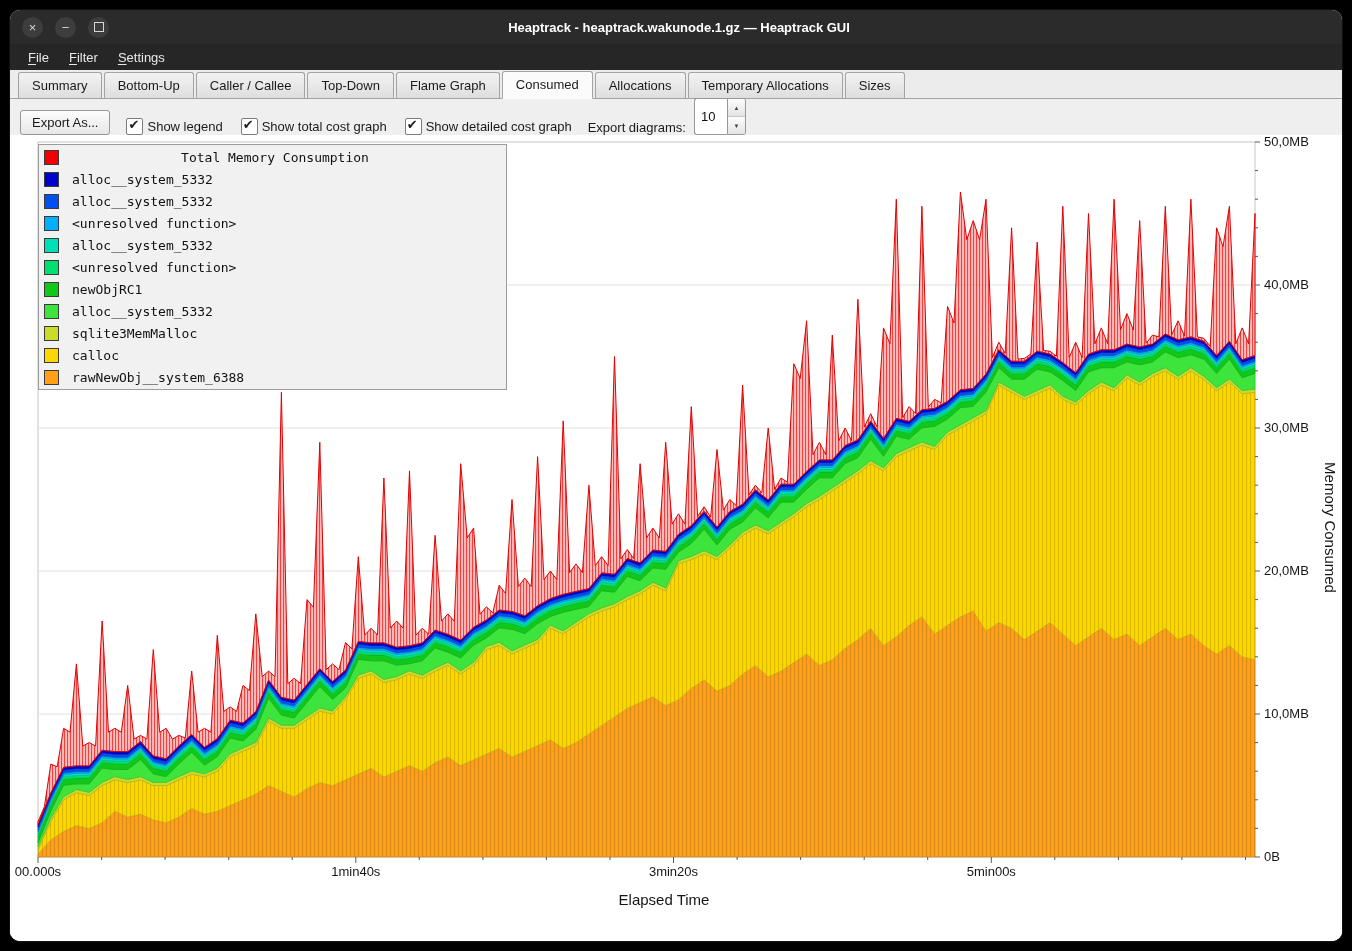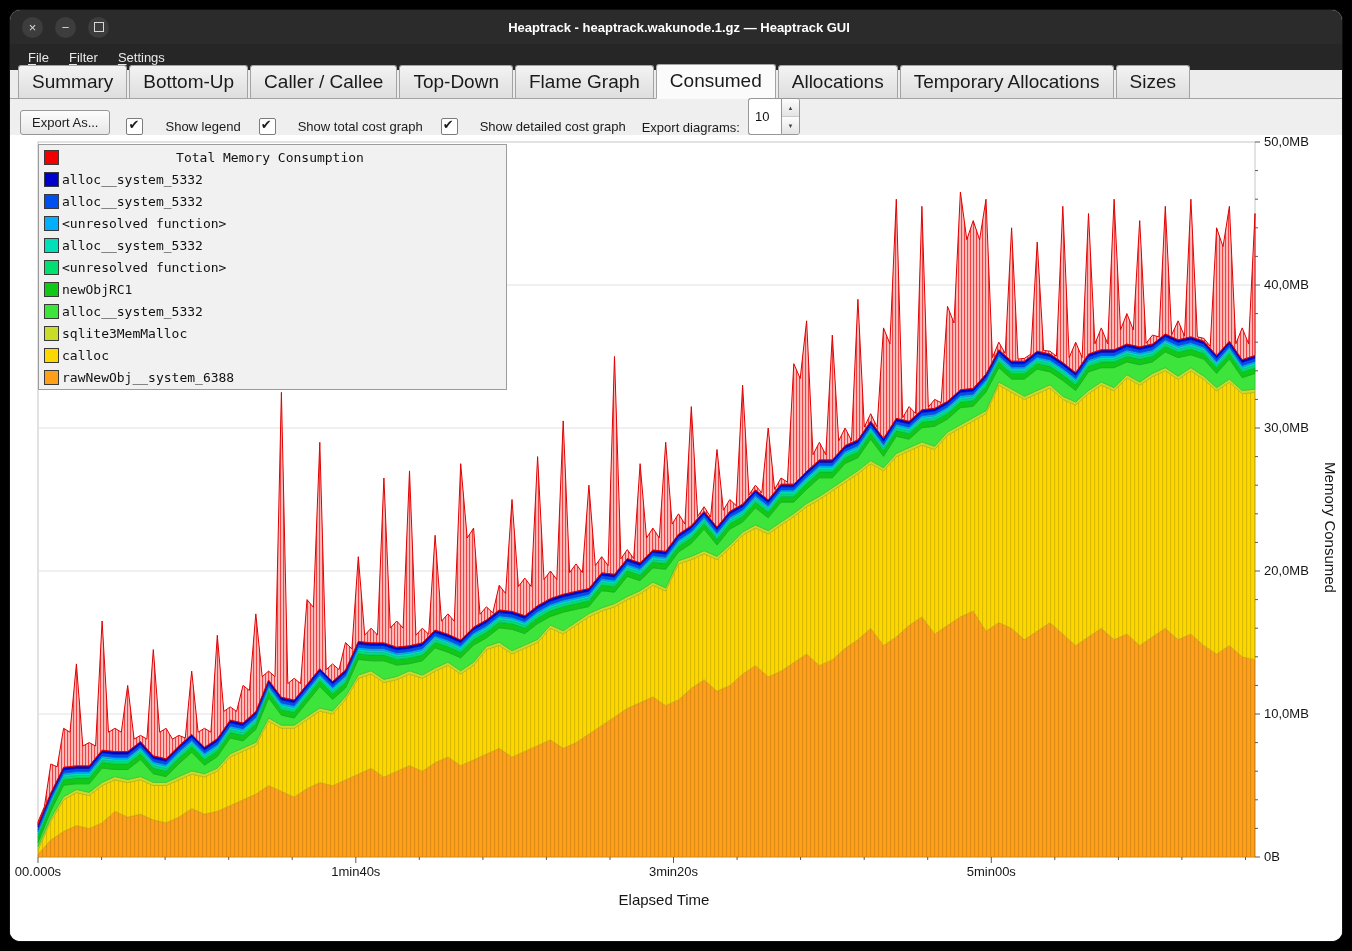--- a/index.html
+++ b/index.html
@@ -12,41 +12,41 @@
   .wbtn .sq{width:8px;height:8px;border:1.4px solid #d8d8d8;display:block;}
   .title{position:absolute;left:0;right:0;text-align:center;color:#fff;font-size:13px;font-weight:bold;pointer-events:none;padding-left:6px;}
   
   .menubar{height:26px;background:#262626;display:flex;align-items:center;padding-left:8px;flex:0 0 auto;}
   .menu-item{color:#e8e8e8;font-size:13px;padding:3px 10px;border-radius:2px;}
   .menu-item u{text-decoration:underline;text-underline-offset:2px;}
   
   .content{flex:1;display:flex;flex-direction:column;background:#efefef;min-height:0;}
   
   .tabbar{height:28px;display:flex;align-items:flex-end;padding:0 0 0 8px;border-bottom:1px solid #a3a3a3;flex:0 0 auto;background:#ececec;}
-  .tab{font-size:19px;color:#1a1a1a;padding:5px 13px 5px 13px;border:1px solid #a3a3a3;border-bottom:none;border-radius:3px 3px 0 0;background:linear-gradient(#f3f3f3,#dedede);margin-right:2px;white-space:nowrap;}
+  .tab{font-size:13px;color:#1a1a1a;padding:5px 13px 5px 13px;border:1px solid #a3a3a3;border-bottom:none;border-radius:3px 3px 0 0;background:linear-gradient(#f3f3f3,#dedede);margin-right:2px;white-space:nowrap;}
   .tab.active{background:#fbfbfb;padding-bottom:6px;margin-bottom:-1px;border-bottom:1px solid #fbfbfb;}
   
   .toolbar{height:36px;display:flex;align-items:flex-end;gap:16px;padding:0 10px;flex:0 0 auto;}
   .btn{font-family:"Liberation Sans",sans-serif;font-size:13px;color:#1a1a1a;padding:4px 11px;border:1px solid #979797;border-radius:3px;background:linear-gradient(#fdfdfd,#e7e7e7);}
   .cbrow{display:flex;align-items:center;gap:18px;}
-  .check-row{display:flex;align-items:center;gap:22px;}
+  .check-row{display:flex;align-items:center;gap:4px;}
   .cbox{width:15px;height:15px;background:#fff;border:1px solid #7c7c7c;border-radius:2px;position:relative;}
   .cbox.checked::after{content:"✔";position:absolute;left:1px;top:-2px;font-size:13px;color:#1b1b1b;}
   .cblabel{font-size:13px;color:#1a1a1a;}
   .lbl{font-size:13px;color:#1a1a1a;}
   .spinbox{display:flex;align-items:stretch;height:37px;margin-left:-8px;}
   .spininput{width:26px;border:1px solid #979797;border-right:none;border-radius:3px 0 0 3px;font-size:13px;padding:0 0 0 6px;font-family:"Liberation Sans",sans-serif;color:#111;}
   .spinbtns{display:flex;flex-direction:column;width:17px;border:1px solid #979797;border-radius:0 3px 3px 0;overflow:hidden;}
   .spb{flex:1;font-size:6px;color:#444;background:linear-gradient(#fdfdfd,#e3e3e3);display:flex;align-items:center;justify-content:center;border-bottom:1px solid #c9c9c9;}
   .spb:last-child{border-bottom:none;}
   
   .chartwidget{flex:1;background:#fff;position:relative;min-height:0;}
   #chart-svg{position:absolute;left:0;top:0;}
   .legend{position:absolute;left:28px;top:9px;width:467px;background:#f1f1f1;border:1px solid #9c9c9c;z-index:3;padding:1px 0;}
-  .lrow{display:flex;align-items:center;height:22px;padding-left:5px;gap:3px;}
+  .lrow{display:flex;align-items:center;height:22px;padding-left:5px;gap:13px;}
   .swatch{width:15px;height:15px;border:1px solid #3a3a3a;flex:0 0 auto;box-sizing:border-box;}
   .ltext{font-family:"DejaVu Sans Mono",monospace;font-size:13px;color:#111;white-space:nowrap;}
   .ltitle .ltext{flex:1;text-align:center;margin-left:-28px;}
   .ytitle{position:absolute;right:3px;top:50%;transform:translateY(-58%);writing-mode:vertical-rl;font-size:15px;color:#161616;z-index:2;}
   .xtitle{position:absolute;left:636px;top:756px;transform:translateX(-50%);font-size:15px;color:#161616;z-index:2;padding-left:36px;}
 </style>
 </head>
 <body>
 
 <div class="window">

